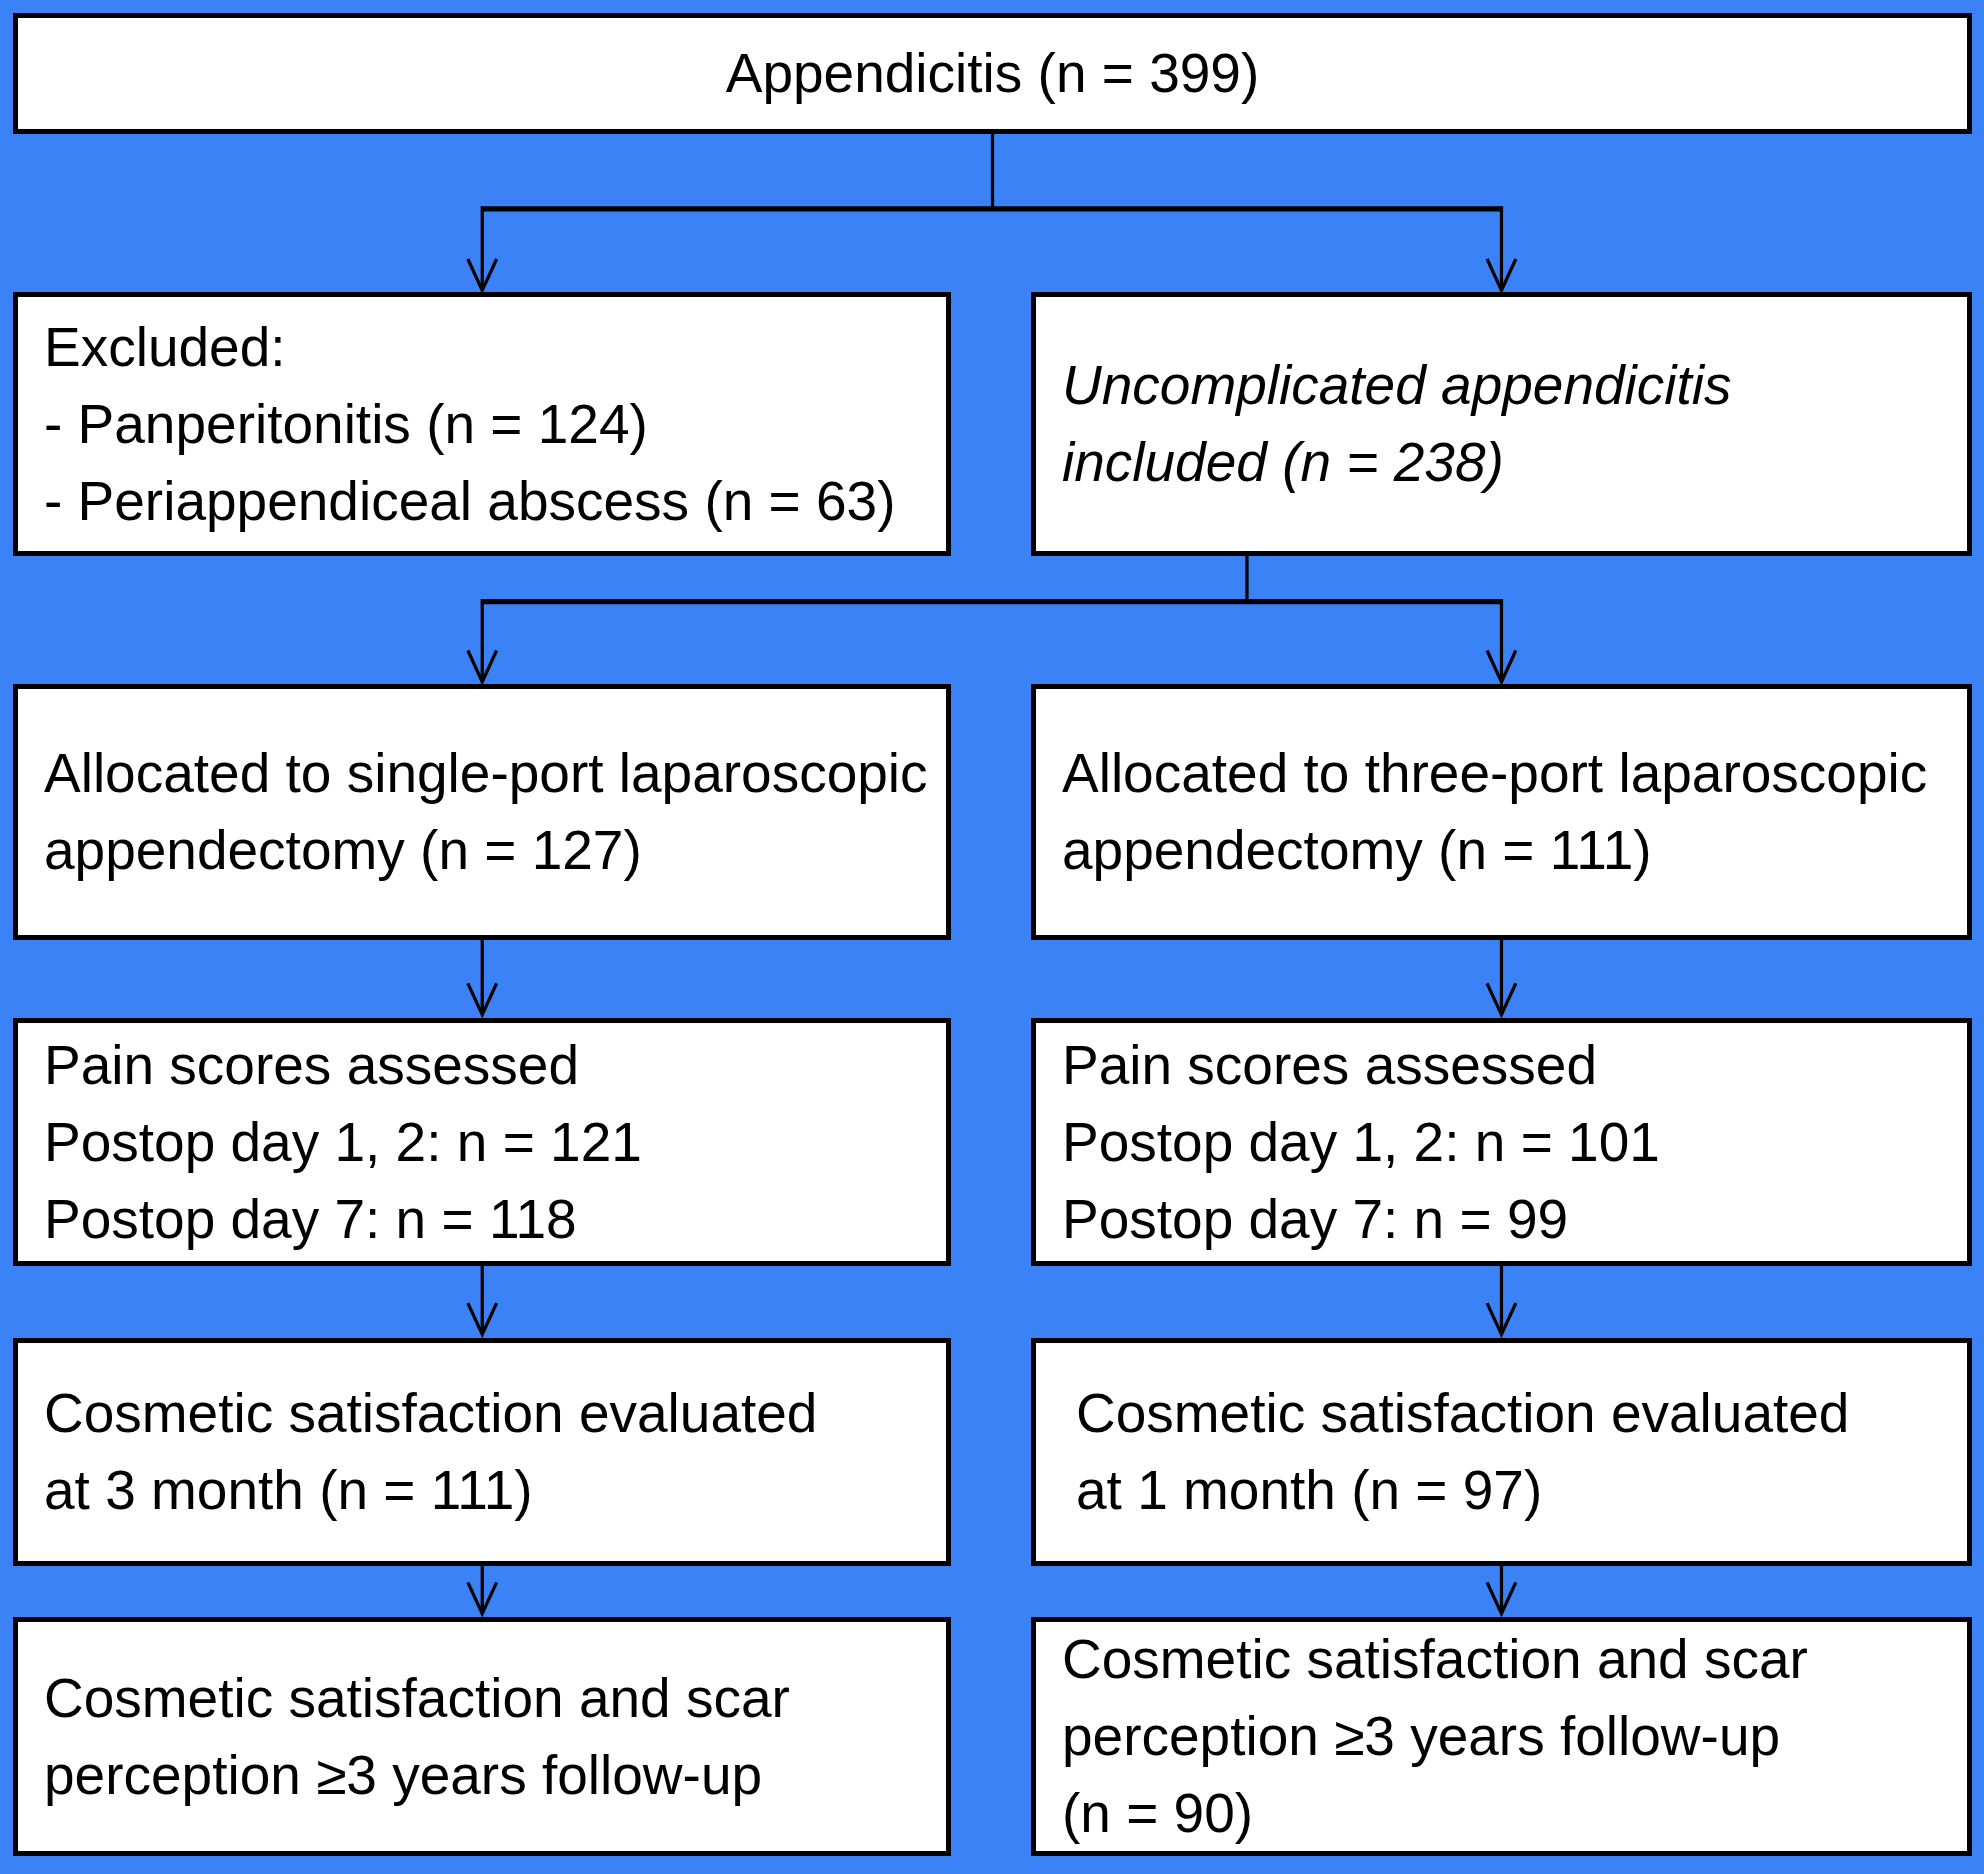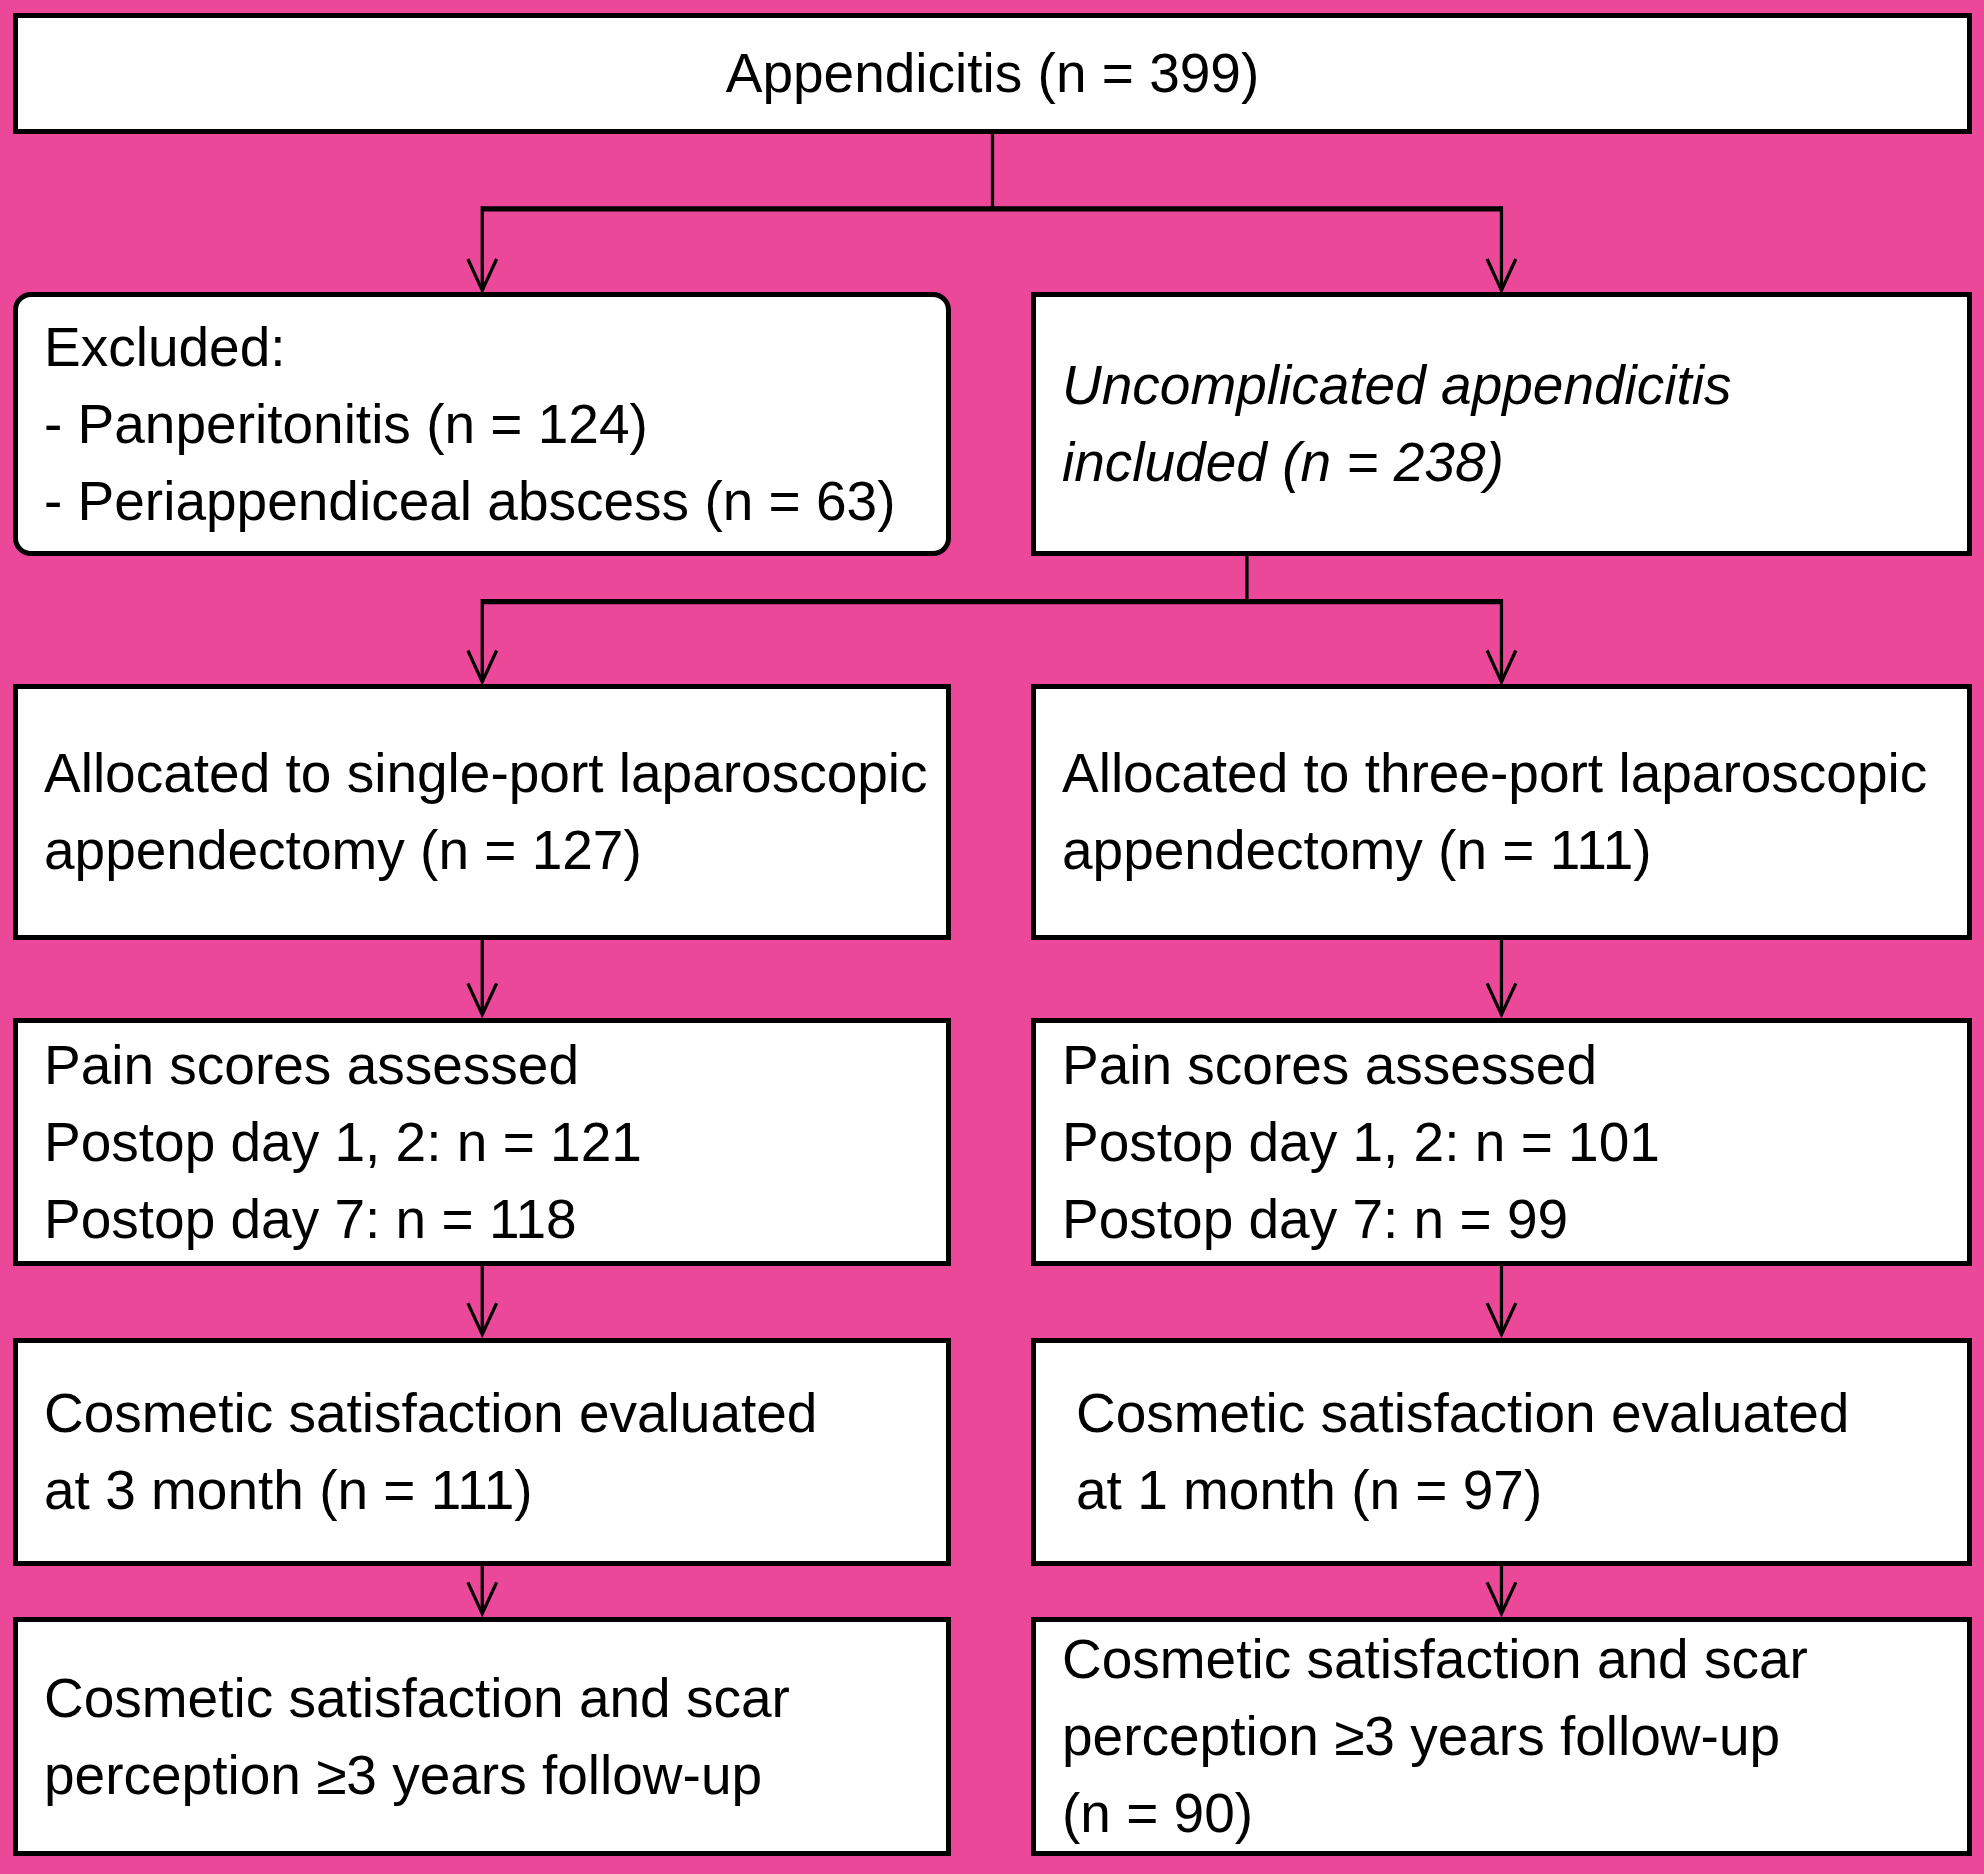--- a/index.html
+++ b/index.html
@@ -4,21 +4,21 @@
 <style>
   html, body {
     margin: 0;
     padding: 0;
     background: #ffffff;
   }
   .canvas {
     position: relative;
     width: 1985px;
     height: 1874px;
-    background: #ec4899;
+    background: #3b82f6;
     font-family: "Liberation Sans", "DejaVu Sans", sans-serif;
     color: #000000;
     overflow: hidden;
   }
   .connectors {
     position: absolute;
     left: 0;
     top: 0;
     width: 1985px;
     height: 1874px;
@@ -42,21 +42,21 @@
   .box.center {
     align-items: center;
     padding-left: 0;
     padding-right: 0;
   }
   .box.pad-lg {
     padding-left: 40px;
   }
   
   .b-appendicitis { left: 13px;   top: 13px;   width: 1959px; height: 121px; }
-  .b-excluded     { left: 13px;   top: 292px;  width: 938px; height: 264px; border-radius: 18px; }
+  .b-excluded     { left: 13px;   top: 292px;  width: 938px; height: 264px; }
   .b-uncomp       { left: 1031px; top: 292px;  width: 941px; height: 264px; font-style: italic; }
   .b-alloc-s      { left: 13px;   top: 684px; width: 938px; height: 256px; }
   .b-alloc-t      { left: 1031px; top: 684px; width: 941px; height: 256px; }
   .b-pain-s       { left: 13px;   top: 1018px; width: 938px; height: 248px; }
   .b-pain-t       { left: 1031px; top: 1018px; width: 941px; height: 248px; }
   .b-cosm-s       { left: 13px;   top: 1338px; width: 938px; height: 228px; }
   .b-cosm-t       { left: 1031px; top: 1338px; width: 941px; height: 228px; }
   .b-follow-s     { left: 13px;   top: 1617px; width: 938px; height: 239px; }
   .b-follow-t     { left: 1031px; top: 1617px; width: 941px; height: 239px; }
 </style>

